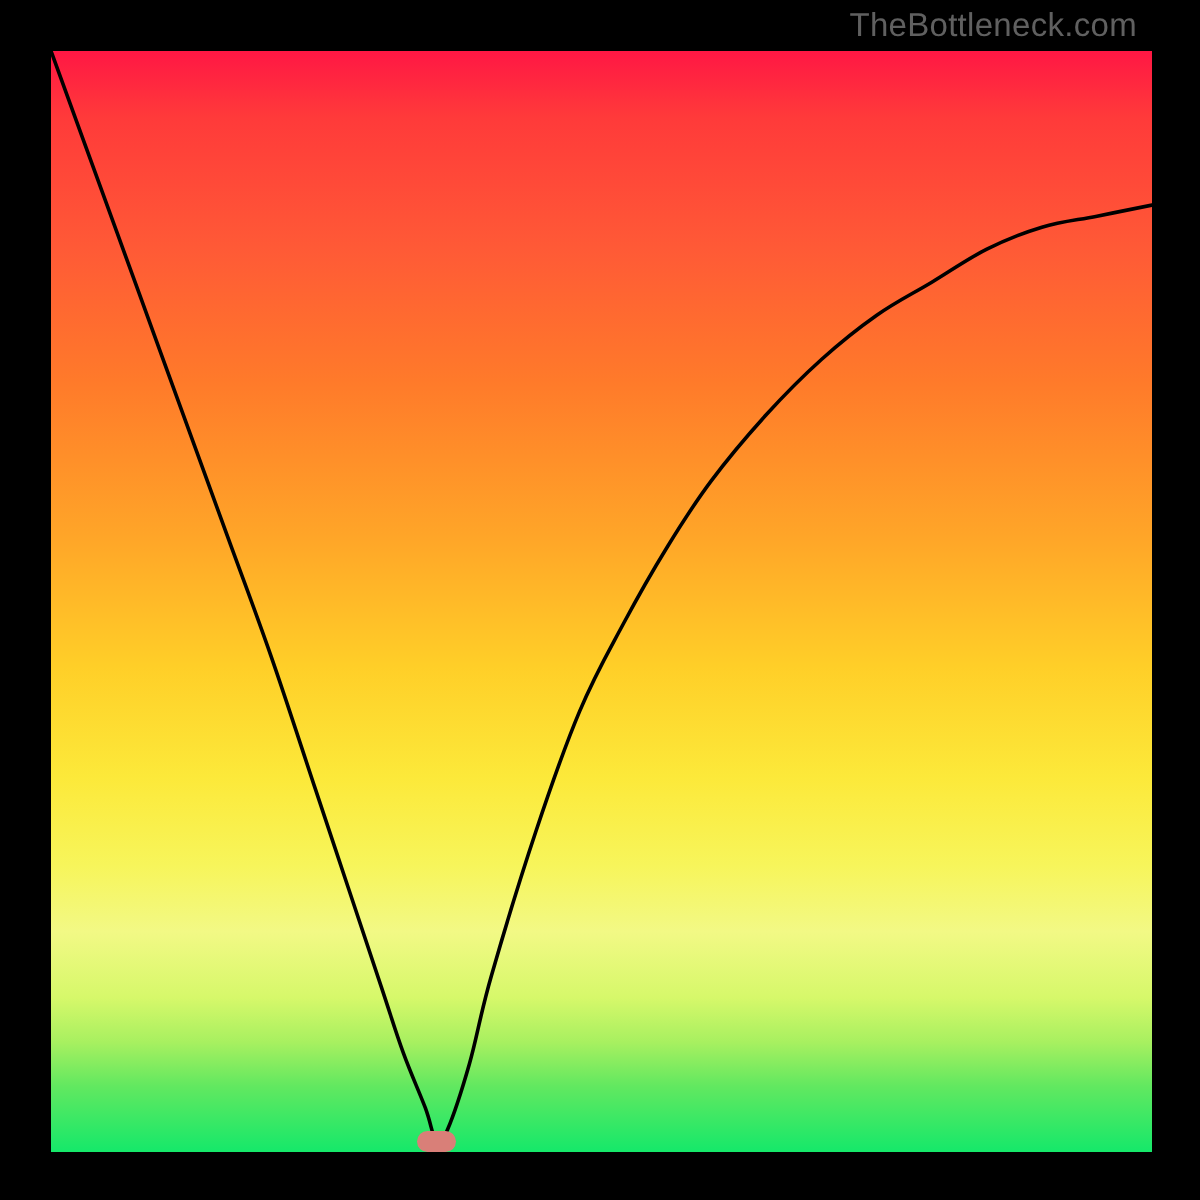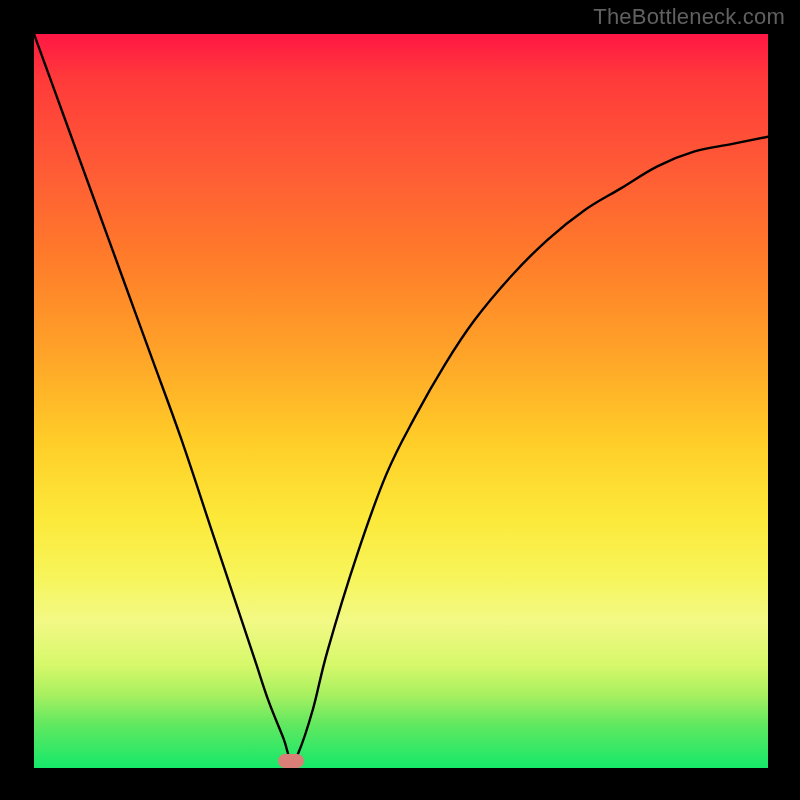--- a/index.html
+++ b/index.html
@@ -9,21 +9,20 @@
     height: 800px;
     background: #000;
     overflow: hidden;
     font-family: Arial, Helvetica, sans-serif;
   }
   .frame {
     position: relative;
     width: 768px;
     height: 800px;
     background: #000;
-    padding-left: 27px;
   }
   .plot-area {
     position: absolute;
     left: 34px;
     top: 34px;
     width: 734px;
     height: 734px;
     background: linear-gradient(
       to bottom,
       #ff1744 0%,

